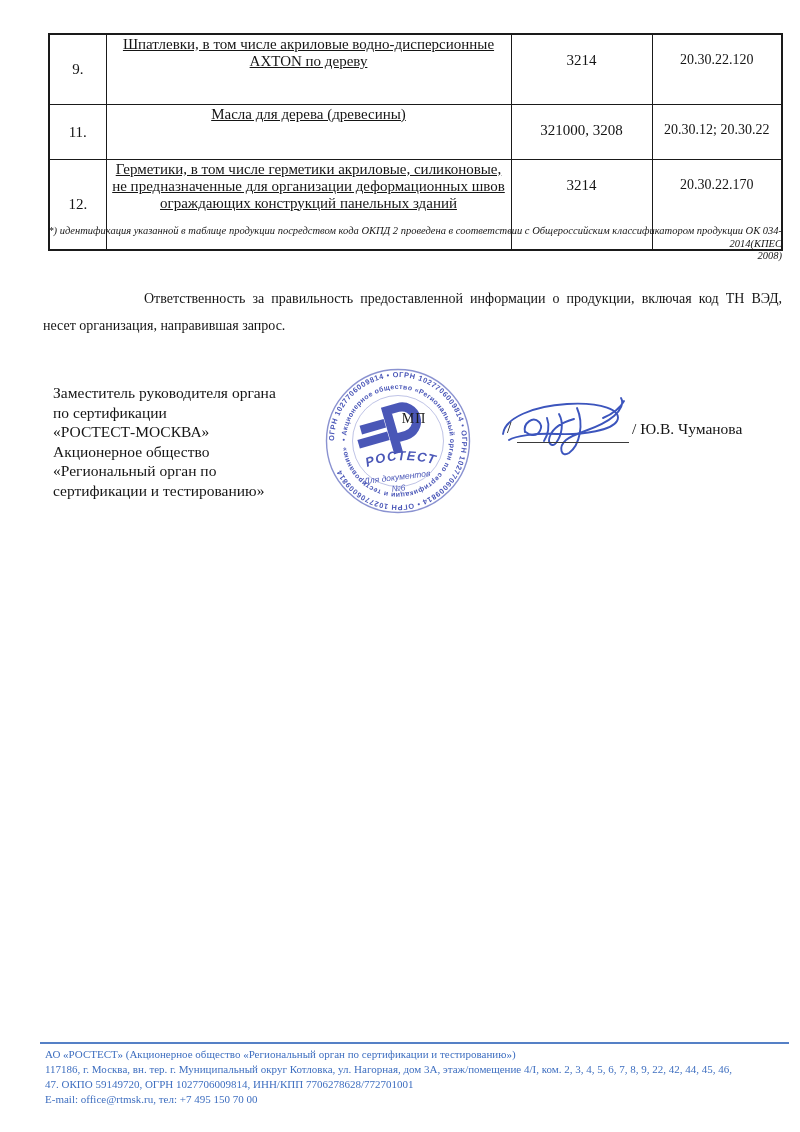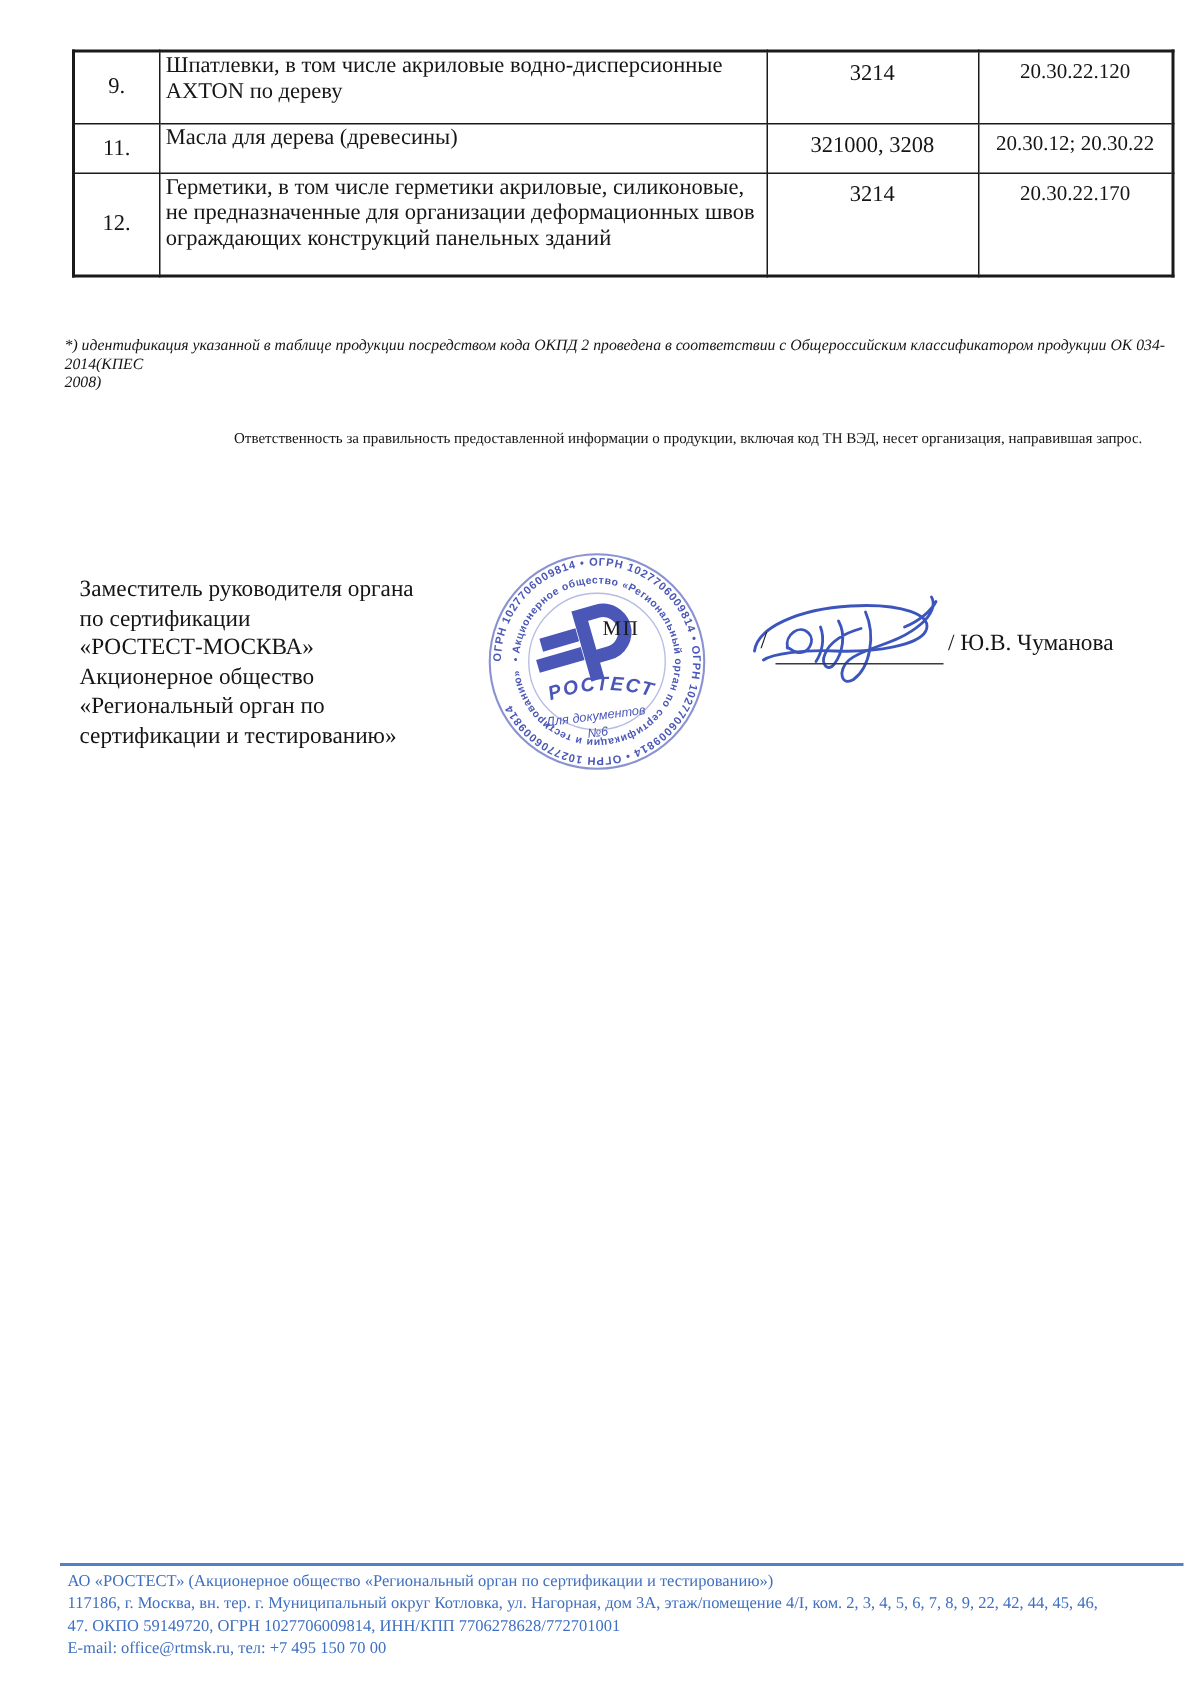--- a/index.html
+++ b/index.html
@@ -3,30 +3,30 @@
 <meta charset="utf-8">
 <style>
   html,body{margin:0;padding:0;background:#ffffff;}
   body{width:800px;height:1132px;position:relative;font-family:"Liberation Serif",serif;color:#151515;overflow:hidden;}
   .page{position:absolute;inset:0;background:#fff;}
 
   
   .doc-table{position:absolute;left:48px;top:33px;width:733px;border-collapse:collapse;table-layout:fixed;border:2px solid #1a1a1a;}
   .doc-table td{border:1.5px solid #1a1a1a;font-size:15px;line-height:16.8px;padding:1px 4px;overflow:hidden;}
   .doc-table td.num{text-align:center;vertical-align:middle;padding:0;}
-  .doc-table td.desc{text-align:left;vertical-align:top;}
-  .doc-table td.code{text-align:center;vertical-align:top;white-space:nowrap;padding:6px 0;}
+  .doc-table td.desc{text-align:center;vertical-align:top;text-decoration:underline;}
+  .doc-table td.code{text-align:center;vertical-align:top;white-space:nowrap;padding:17px 0;}
   .doc-table td.okpd{font-size:14px;margin-top:30px;}
   .r9 td{height:35px}.r10 td{height:21px}.r11 td{height:20px}
   .r12 td{height:55px}.r13 td{height:34px}.r14 td{height:21px}
 
   
   .textflow{position:absolute;left:43px;top:225px;width:739px;}
-  .footnote{font-style:italic;font-size:10.5px;line-height:12.5px;white-space:pre-line;margin-bottom:22px;}
-  .para{margin:12px;text-align:justify;font-size:10px;line-height:16px;text-indent:101px;}
+  .footnote{font-style:italic;font-size:10.5px;line-height:12.5px;white-space:pre-line;margin-bottom:22px;text-align:right;}
+  .para{margin:0;text-align:justify;font-size:14px;line-height:27px;text-indent:101px;}
 
   
   .sig-block{position:absolute;left:53px;top:383px;width:300px;font-size:15.5px;line-height:19.6px;white-space:pre-line;}
 
   
   .stamp{position:absolute;left:317px;top:360px;width:162px;height:162px;}
   .stampink{opacity:.88;}
   .ring{font-family:"Liberation Sans",sans-serif;font-size:7.4px;font-weight:bold;letter-spacing:.6px;fill:#3240ae;}
   .ring2{font-family:"Liberation Sans",sans-serif;font-size:7px;font-weight:bold;letter-spacing:.4px;fill:#3240ae;}
   .stamp-name{font-family:"Liberation Sans",sans-serif;font-size:13px;font-weight:bold;font-style:italic;letter-spacing:1.2px;fill:#3240ae;}

